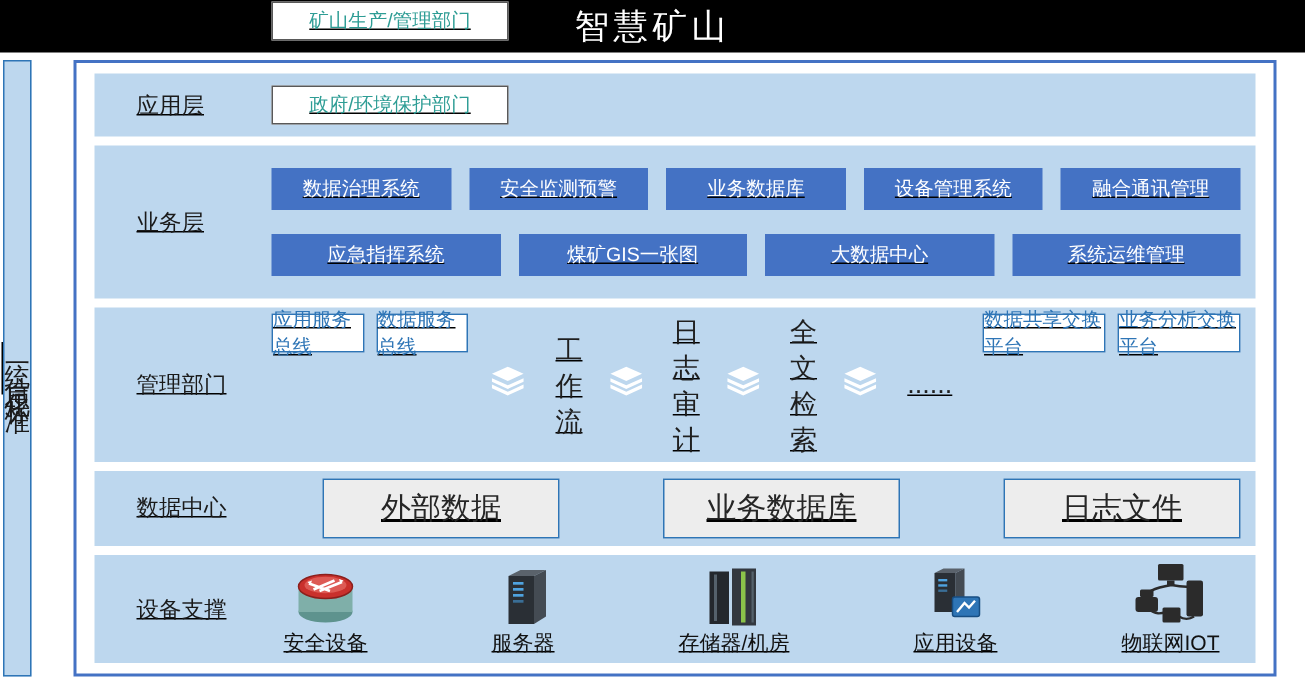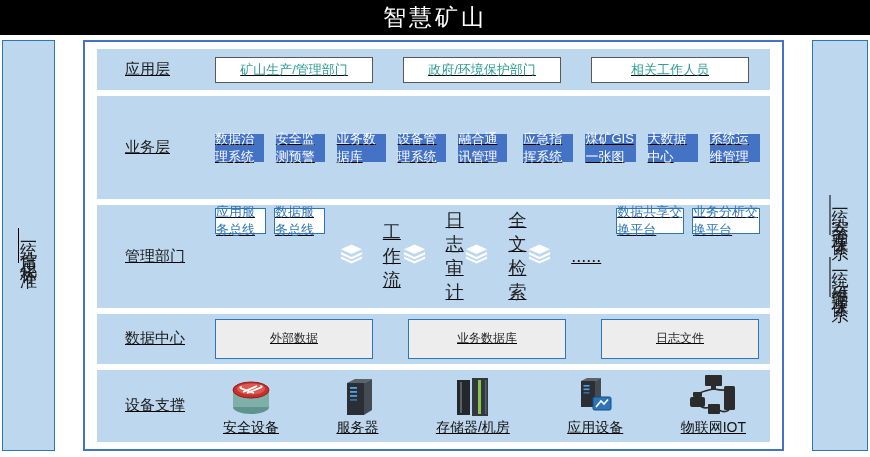--- a/index.html
+++ b/index.html
@@ -24,49 +24,49 @@
   .panel { flex:1; border:2px solid #4472C4; background:#fff; display:flex;
     flex-direction:column; gap:6px; padding:7px 12px; }
 
   .band { background:#BDD7EE; display:flex; align-items:center; }
   .band-label { width:118px; padding-left:28px; font-size:15px; color:#1a1a1a;
     flex-shrink:0; }
   .band-content { flex:1; padding-right:10px; }
 
   
   .band-app { height:42px; }
-  .app-boxes { display:flex; gap:30px; }
+  .app-boxes { display:flex; gap:30px;flex-direction:column; }
   .app-box { width:158px; height:26px; background:#fff; border:1px solid #595959;
     color:#2E9D95; font-size:13px; display:flex; align-items:center;
     justify-content:center; }
 
   
   .band-biz { height:104px; }
-  .biz-grid { display:flex; flex-direction:row; gap:16px; }
+  .biz-grid { display:flex; flex-direction:column; gap:16px; }
   .biz-row { display:flex; gap:12px; }
   .biz-chip { flex:1; height:28px; background:#4472C4; color:#fff; font-size:13px;
     display:flex; align-items:center; justify-content:center; }
 
   
   .band-tech { height:104px; }
   .tech-col { display:flex; flex-direction:row; gap:11px; }
   .bus-row { display:flex; gap:8px; }
   .bus-box { flex:1; height:26px; background:#fff; border:1px solid #2E75B6;
     color:#2E75B6; font-size:13px; display:flex; align-items:center;
     justify-content:center; }
   .mw-row { display:flex; align-items:center; padding:0 4px; }
   .mw { flex:1; display:flex; align-items:center; gap:20px; }
   .mw-label { font-size:18px; color:#1f1f1f; }
 
   
   .band-data { height:51px; }
   .data-boxes { display:flex; gap:35px; }
   .data-box { width:158px; height:40px; background:#EDEDED; border:1px solid #2E75B6;
-    color:#262626; font-size:12px; display:flex; align-items:center;
-    justify-content:center; }
+    color:#262626; font-size:20px; display:flex; align-items:center;
+    justify-content:center;margin-left:34px; }
 
   
   .band-equip { height:73px; }
   .equip-items { display:flex; justify-content:space-between; padding:0 24px 0 8px; }
   .equip { display:flex; flex-direction:column; align-items:center; gap:1px; }
   .equip-label { font-size:14px; color:#111; }
   .eicon { height:44px; display:flex; align-items:flex-end; }
 </style>
 </head>
 <body>

